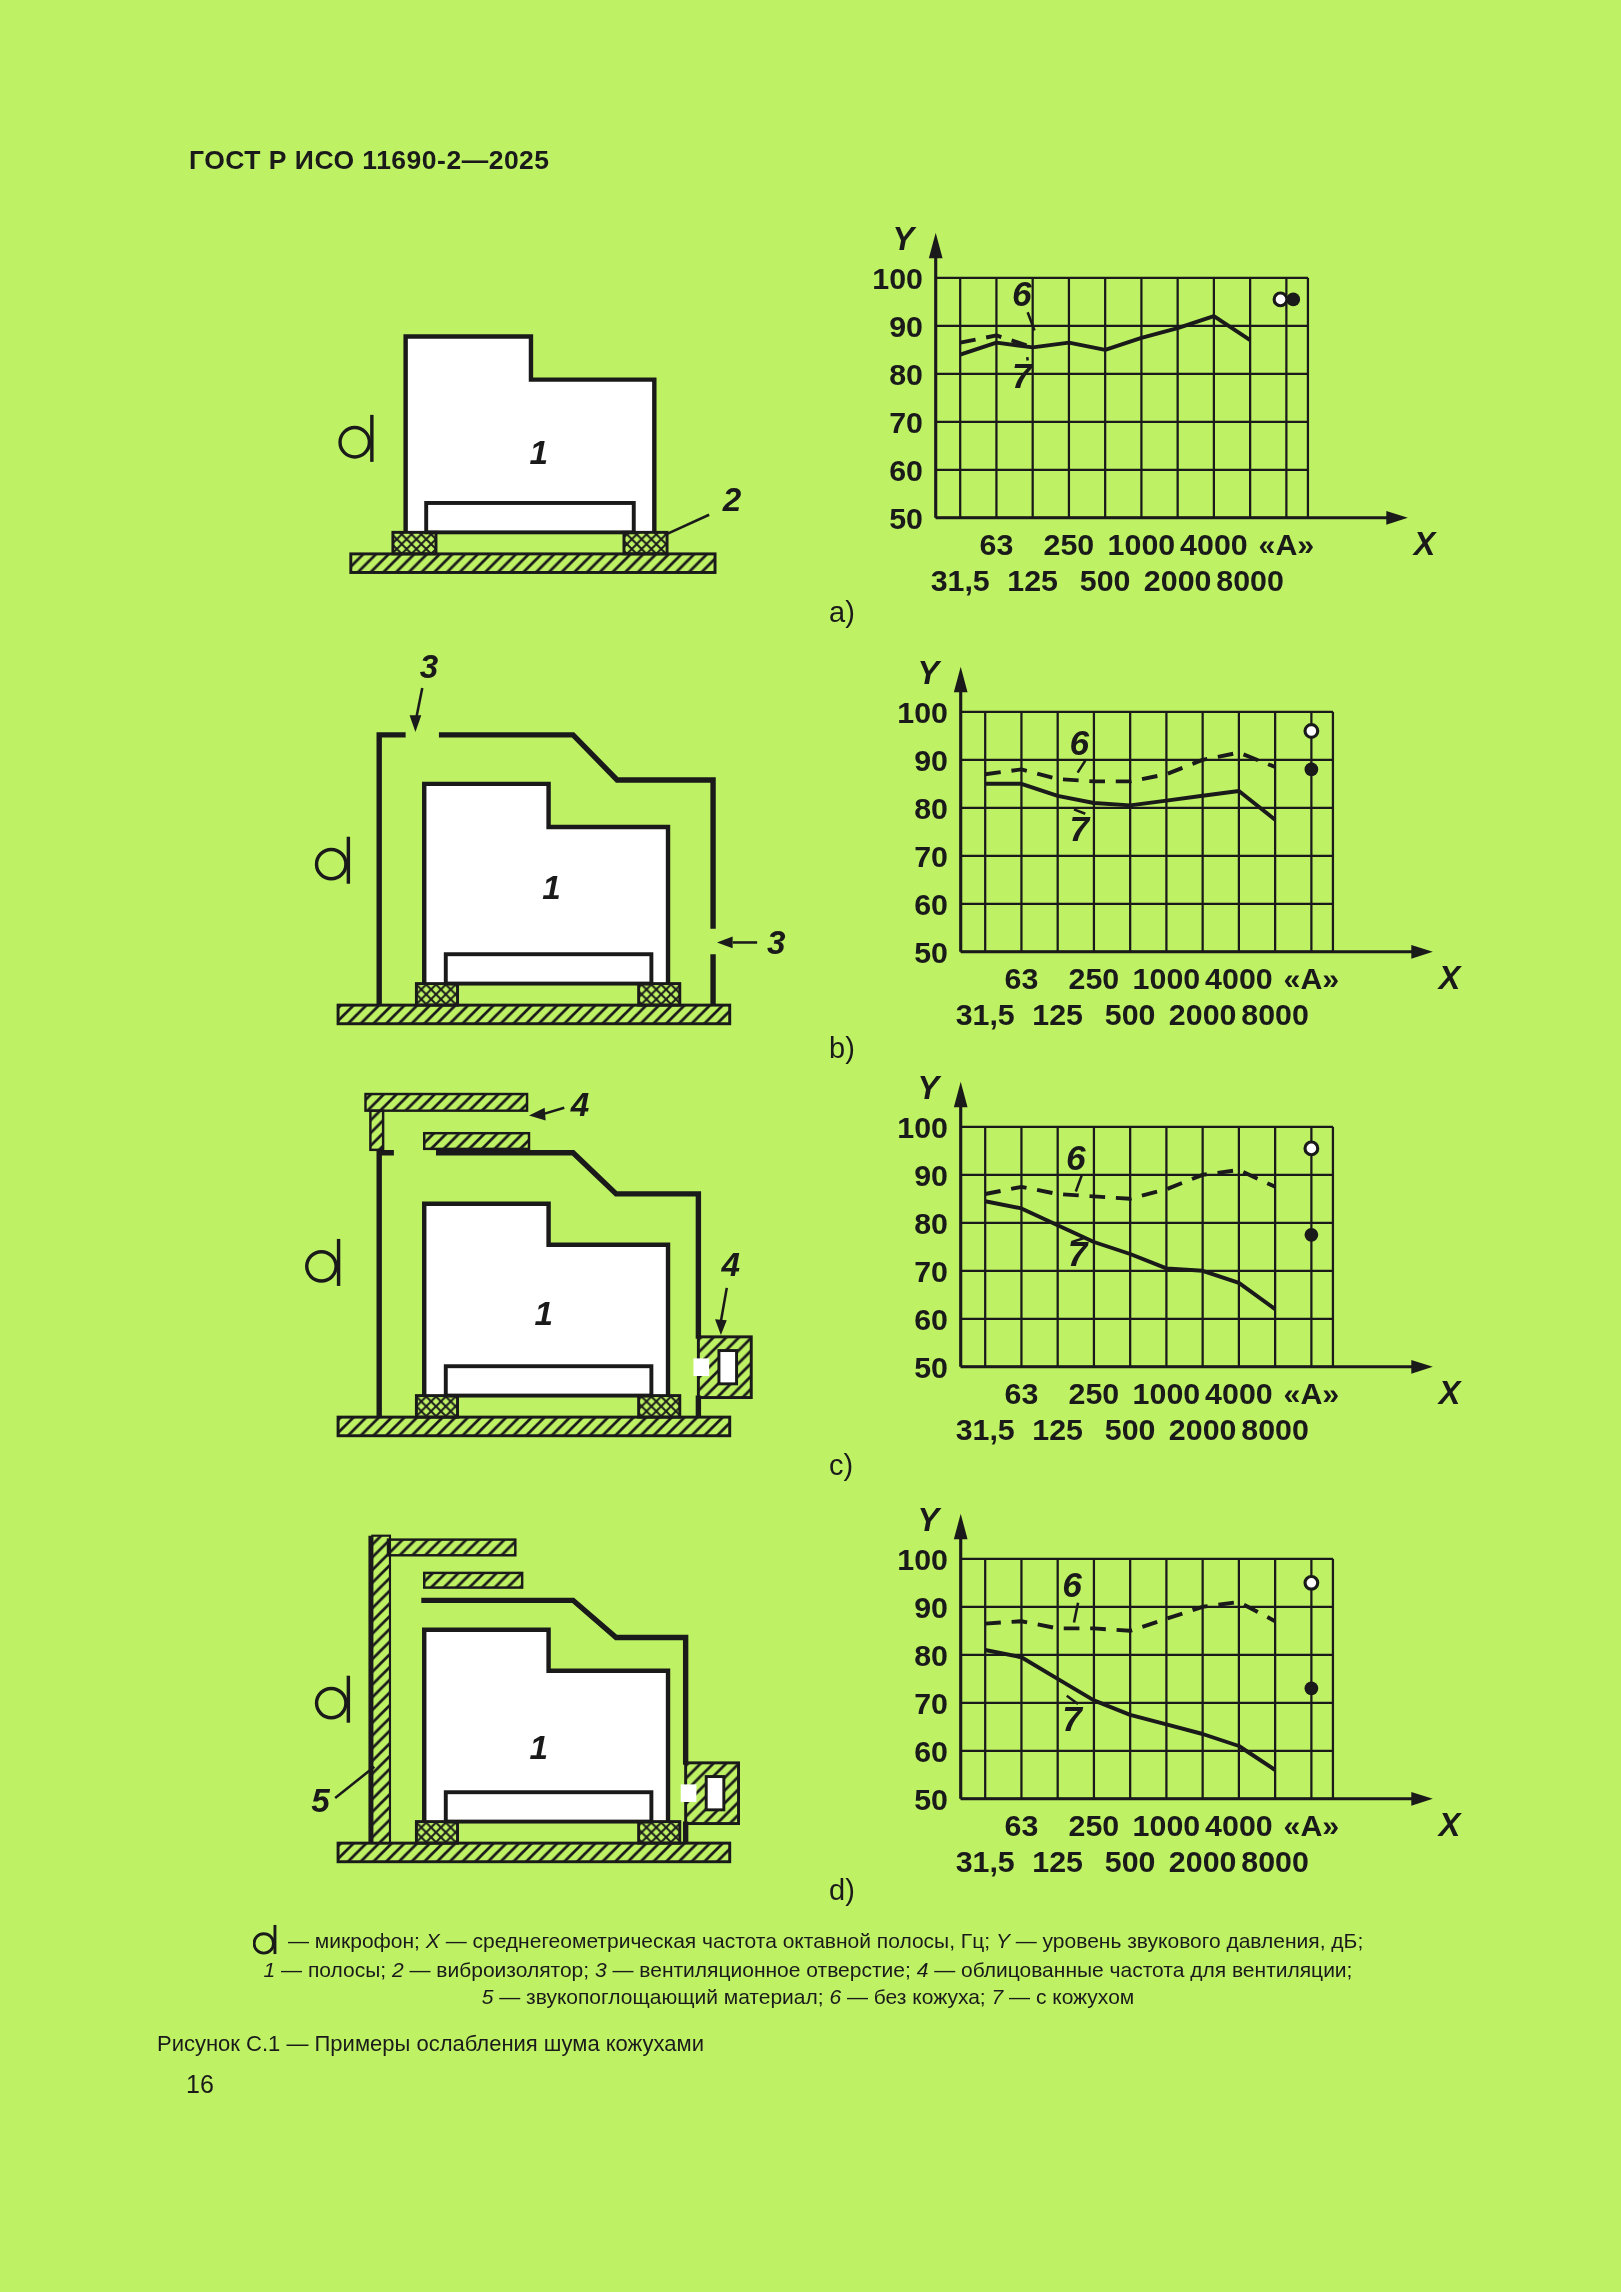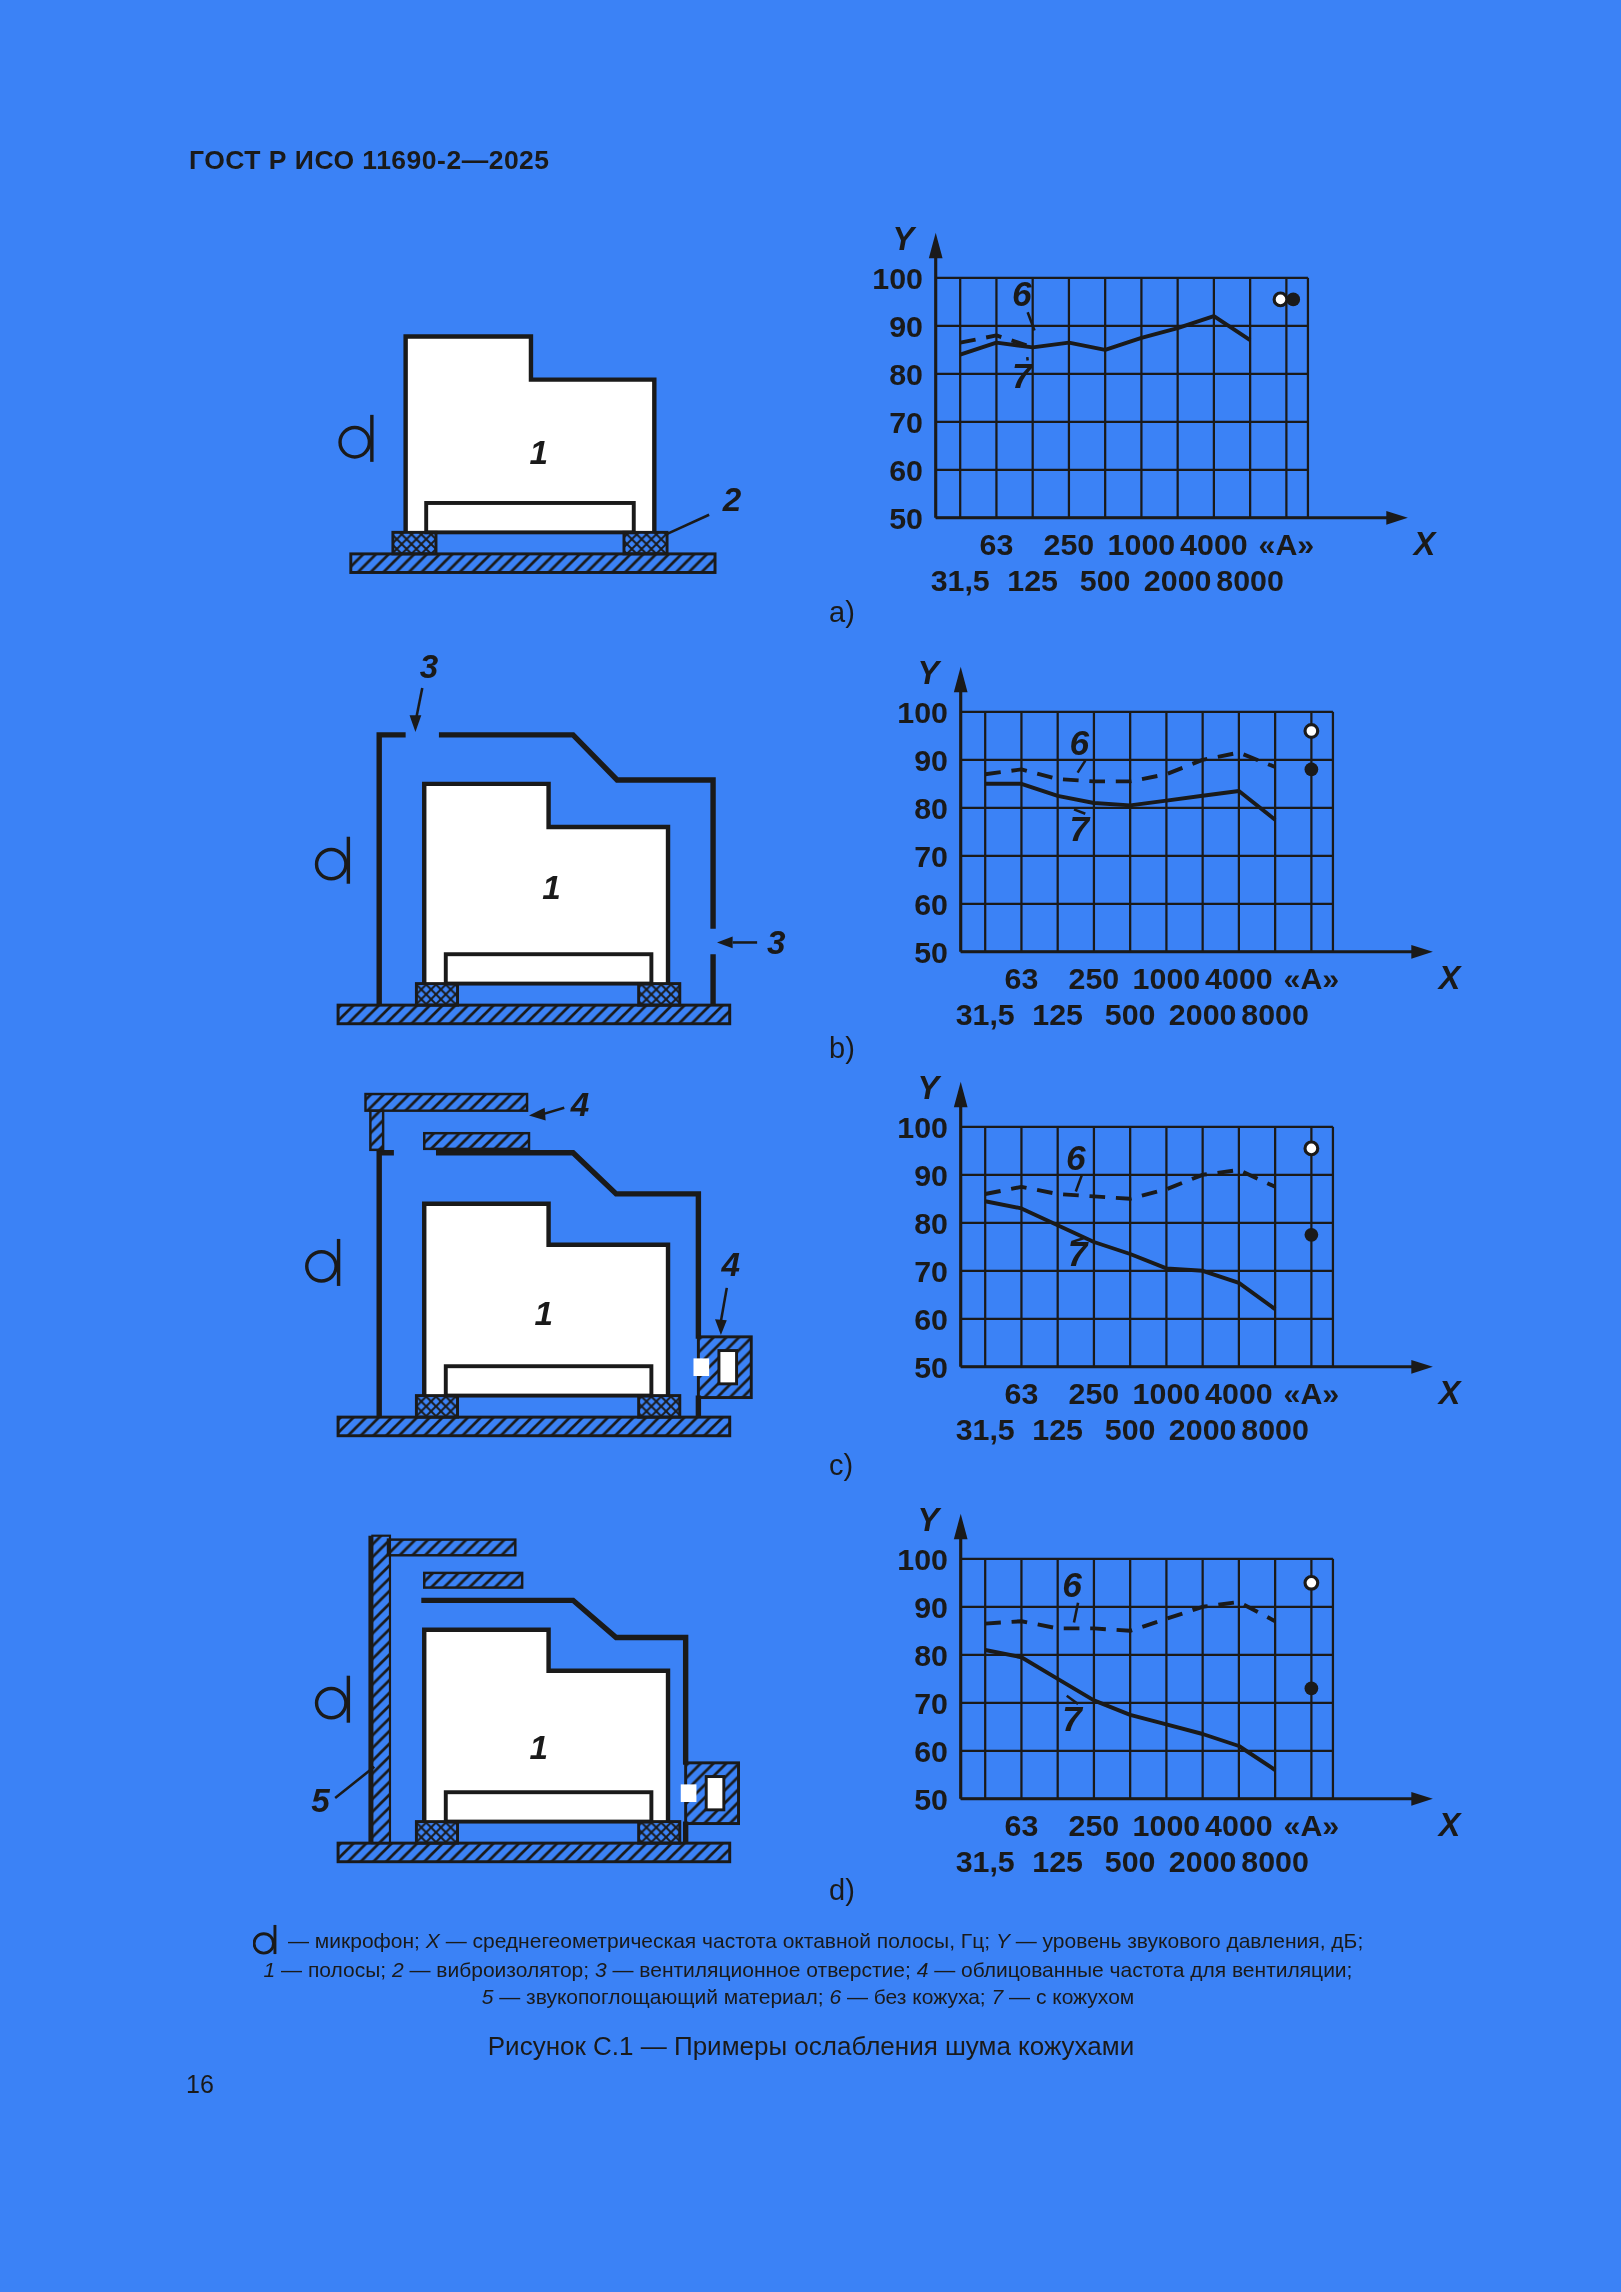--- a/index.html
+++ b/index.html
@@ -1,27 +1,27 @@
 <!DOCTYPE html>
 <html><head>
 <meta charset="utf-8">
 <style>
   html,body{margin:0;padding:0;background:#e8e8e8;}
-  #page{position:relative;width:1621px;height:2293px;background:#3b82f6;margin:0 auto;
+  #page{position:relative;width:1621px;height:2293px;background:#bef264;margin:0 auto;
         font-family:"Liberation Sans",sans-serif;color:#1a1a1a;overflow:hidden;}
   .hdr{position:absolute;left:189px;top:145px;font-size:26.5px;font-weight:bold;letter-spacing:0.5px;}
   .diag{position:absolute;}
   .chart{position:absolute;width:588px;height:431px;}
   .plabel{position:absolute;font-size:29px;}
   .dlabel{font:italic 600 34px "Liberation Sans",sans-serif;fill:#1a1a1a;}
   #caption{position:absolute;left:154px;top:1923px;width:1308px;text-align:center;
            font-size:21px;line-height:27.4px;}
   .cap-line{white-space:nowrap;}
   .it{font-style:italic;}
-  #figtitle{position:absolute;left:157px;top:2031px;width:1308px;text-align:center;font-size:26px;}
+  #figtitle{position:absolute;left:157px;top:2031px;width:1308px;text-align:left;font-size:22px;}
   #pagenum{position:absolute;left:186px;top:2070px;font-size:25px;}
   .capmic{vertical-align:-7.8px;margin-right:2px;}
   svg text{fill:#1a1a1a;}
 </style>
 </head>
 <body>
 
 <div id="page">
 
   <div class="hdr">ГОСТ Р ИСО 11690-2—2025</div>

